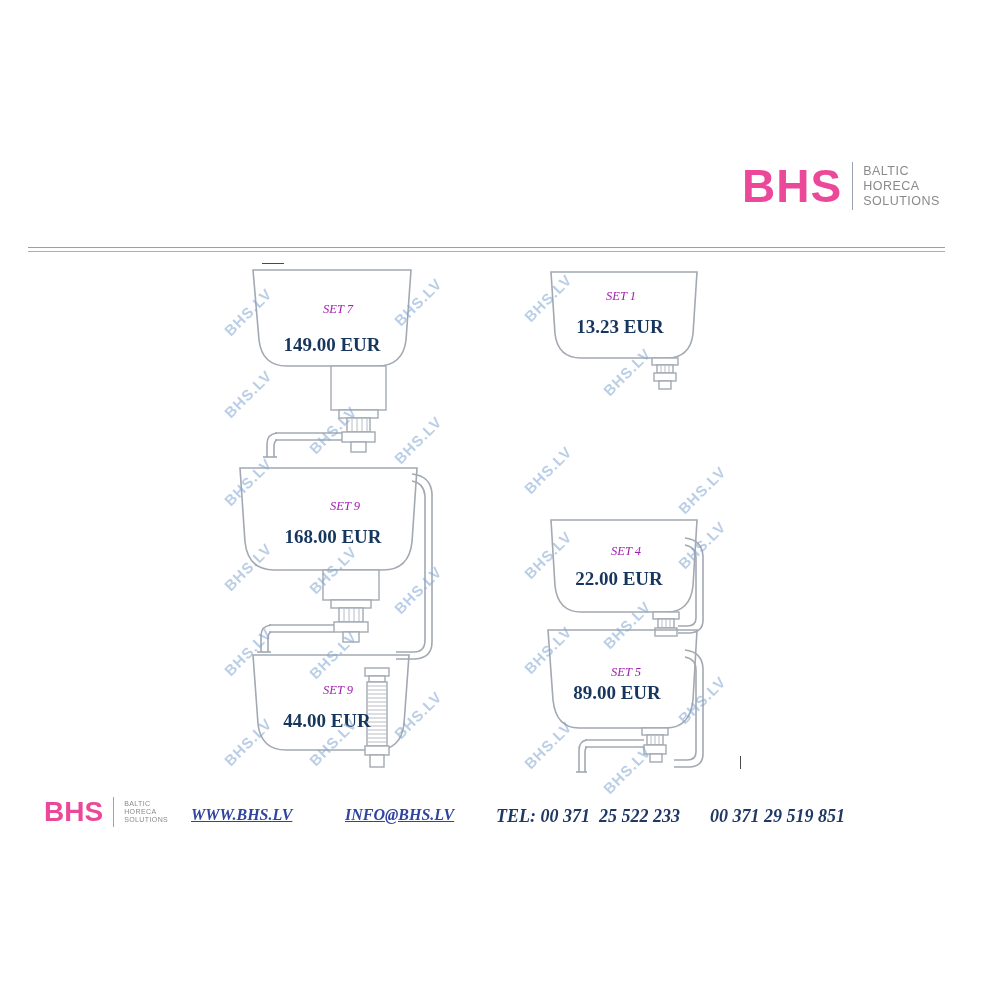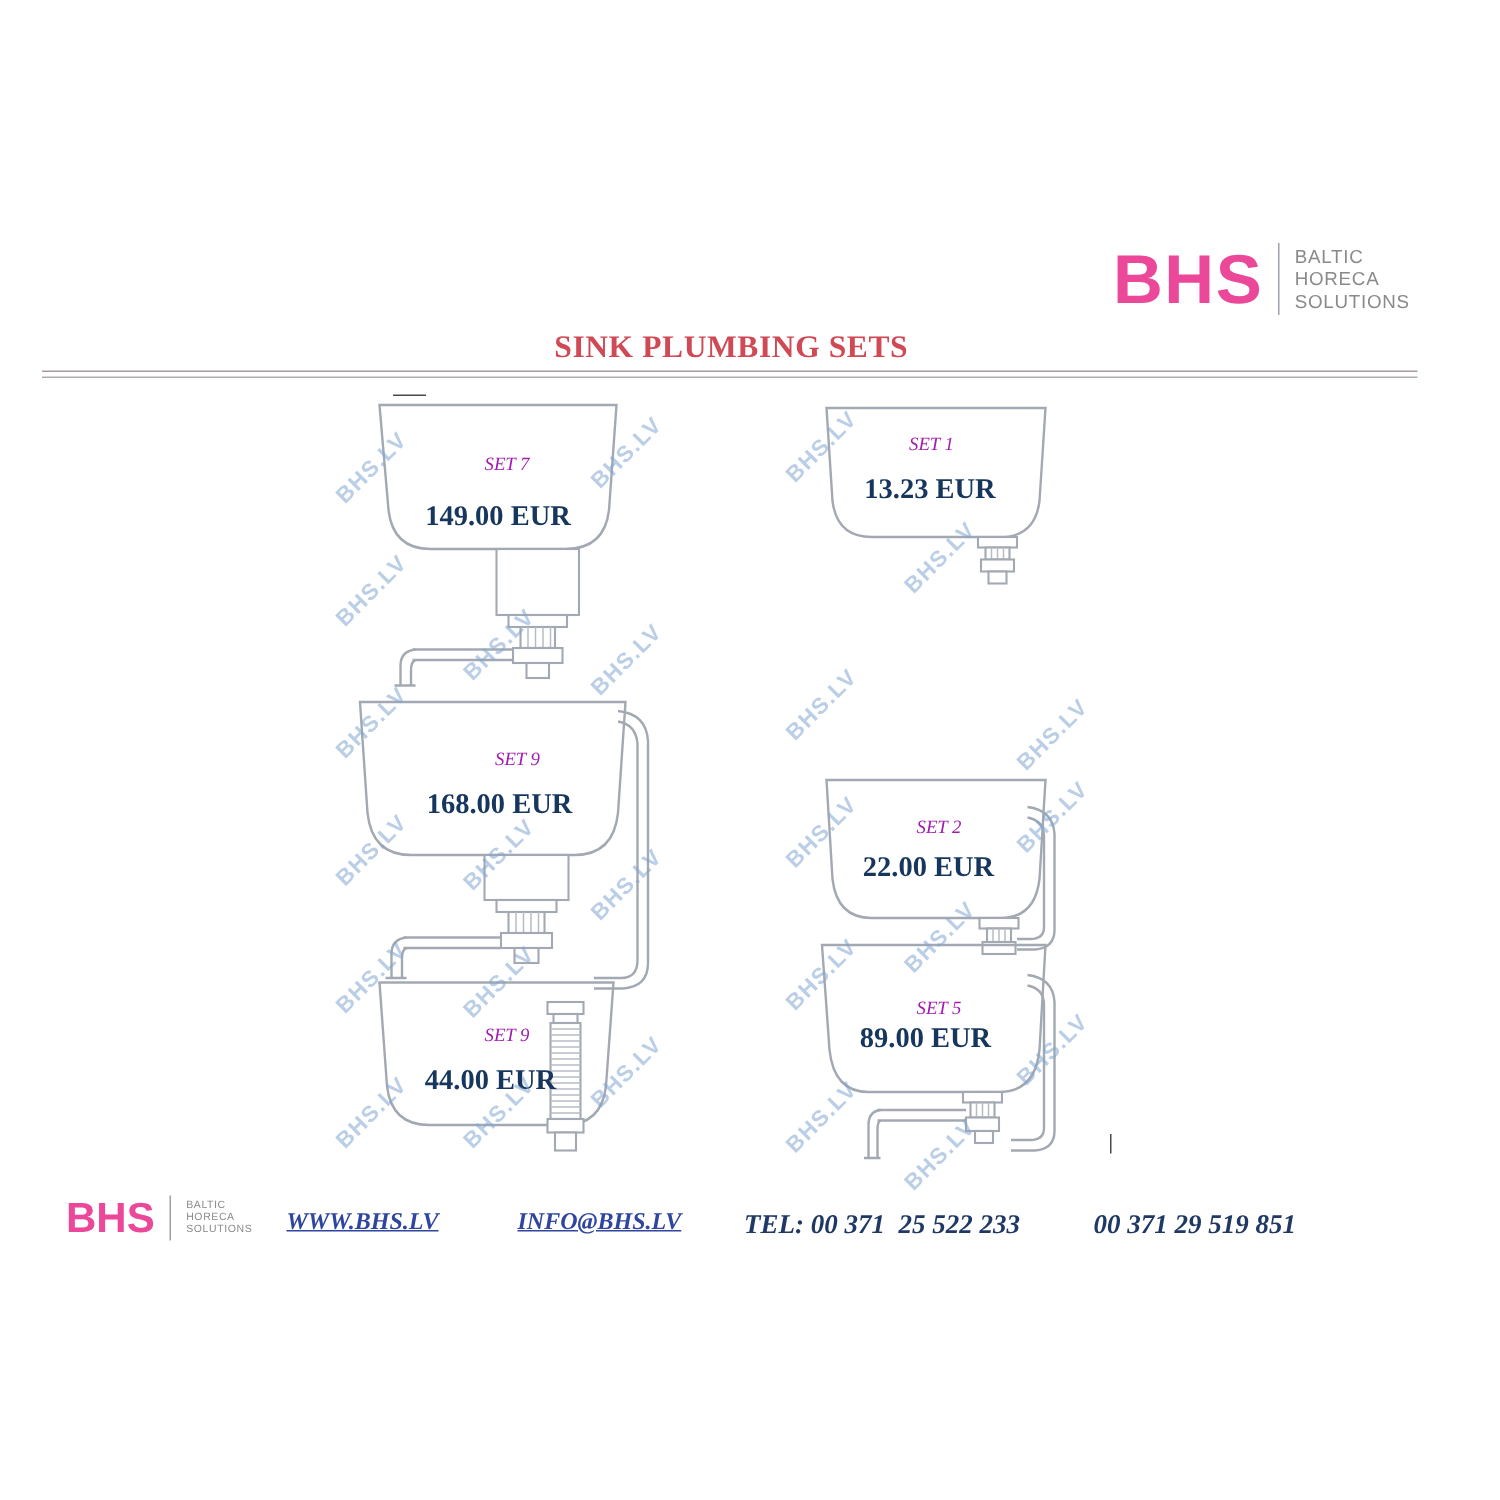--- a/index.html
+++ b/index.html
@@ -40,35 +40,34 @@
              font-size:12.5px;color:#a21caf;white-space:nowrap;z-index:4;}
   .set-price{position:absolute;transform:translateX(-50%);font-weight:700;
              font-size:19px;color:#17365d;white-space:nowrap;z-index:4;}
 
   
   .footer-link{position:absolute;top:806px;font-weight:700;font-style:italic;
                font-size:16px;color:#2f45a0;text-decoration:underline;
                white-space:pre;cursor:pointer;margin-left:28px;}
   .footer-link.site{left:163px;}
   .footer-link.mail{left:317px;}
-  .footer-tel{position:absolute;top:806px;left:496px;display:flex;gap:49px;
+  .footer-tel{position:absolute;top:806px;left:496px;display:flex;gap:30px;
               font-weight:700;font-style:italic;font-size:18px;color:#1f3864;
               white-space:pre;}
 
   
   .mark{position:absolute;background:#4a4a4a;}
   .mark-dash{left:262px;top:263px;width:22px;height:1px;}
   .mark-tick{left:740px;top:756px;width:1px;height:13px;}
 </style>
 </head>
 <body>
 
 <div class="page">
 
-  <div class="title">SINK PLUMBING SETS</div>
   <div class="rule rule-a"></div>
   <div class="rule rule-b"></div>
 
   <div class="logo logo-top">
     <span class="logo-main">BHS</span>
     <span class="logo-divider"></span>
     <span class="logo-tagline">
       <span style="display:block">BALTIC</span>
       <span style="display:block">HORECA</span>
       <span style="display:block">SOLUTIONS</span>
@@ -196,21 +195,21 @@
       <path class="ln" d="M16,8 H162 L158,74 Q155,100 132,100 H46 Q23,100 20,74 Z"></path>
       <path class="ln" d="M150,26 Q167,28 168,44 L168,108 Q168,120 155,121 L143,121"></path>
       <path class="ln" d="M150,33 Q161,35 161,46 L161,106 Q161,114 152,114 L143,114"></path>
       <rect class="bx" x="118" y="100" width="26" height="7"></rect>
       <rect class="bx" x="123" y="107" width="16" height="9"></rect>
       <line class="hx" x1="127" y1="107" x2="127" y2="116"></line>
       <line class="hx" x1="131" y1="107" x2="131" y2="116"></line>
       <line class="hx" x1="135" y1="107" x2="135" y2="116"></line>
       <rect class="bx" x="120" y="116" width="22" height="8"></rect>
     </svg>
-    <div class="set-label" style="left:91px;top:32px">SET 2</div>
+    <div class="set-label" style="left:91px;top:32px">SET 4</div>
     <div class="set-price" style="left:84px;top:56px">22.00 EUR</div>
   </div>
 
   <div class="card" style="left:535px;top:622px;width:185px;height:165px">
     <svg width="185" height="165" viewBox="0 0 185 165">
       <path class="ln" d="M13,8 H162 L158,78 Q155,106 131,106 H44 Q21,106 18,78 Z"></path>
       <path class="ln" d="M150,28 Q167,30 168,46 L168,132 Q168,144 155,145 L139,145"></path>
       <path class="ln" d="M150,35 Q161,37 161,48 L161,130 Q161,138 152,138 L139,138"></path>
       <rect class="bx" x="107" y="106" width="26" height="7"></rect>
       <rect class="bx" x="112" y="113" width="16" height="10"></rect>

